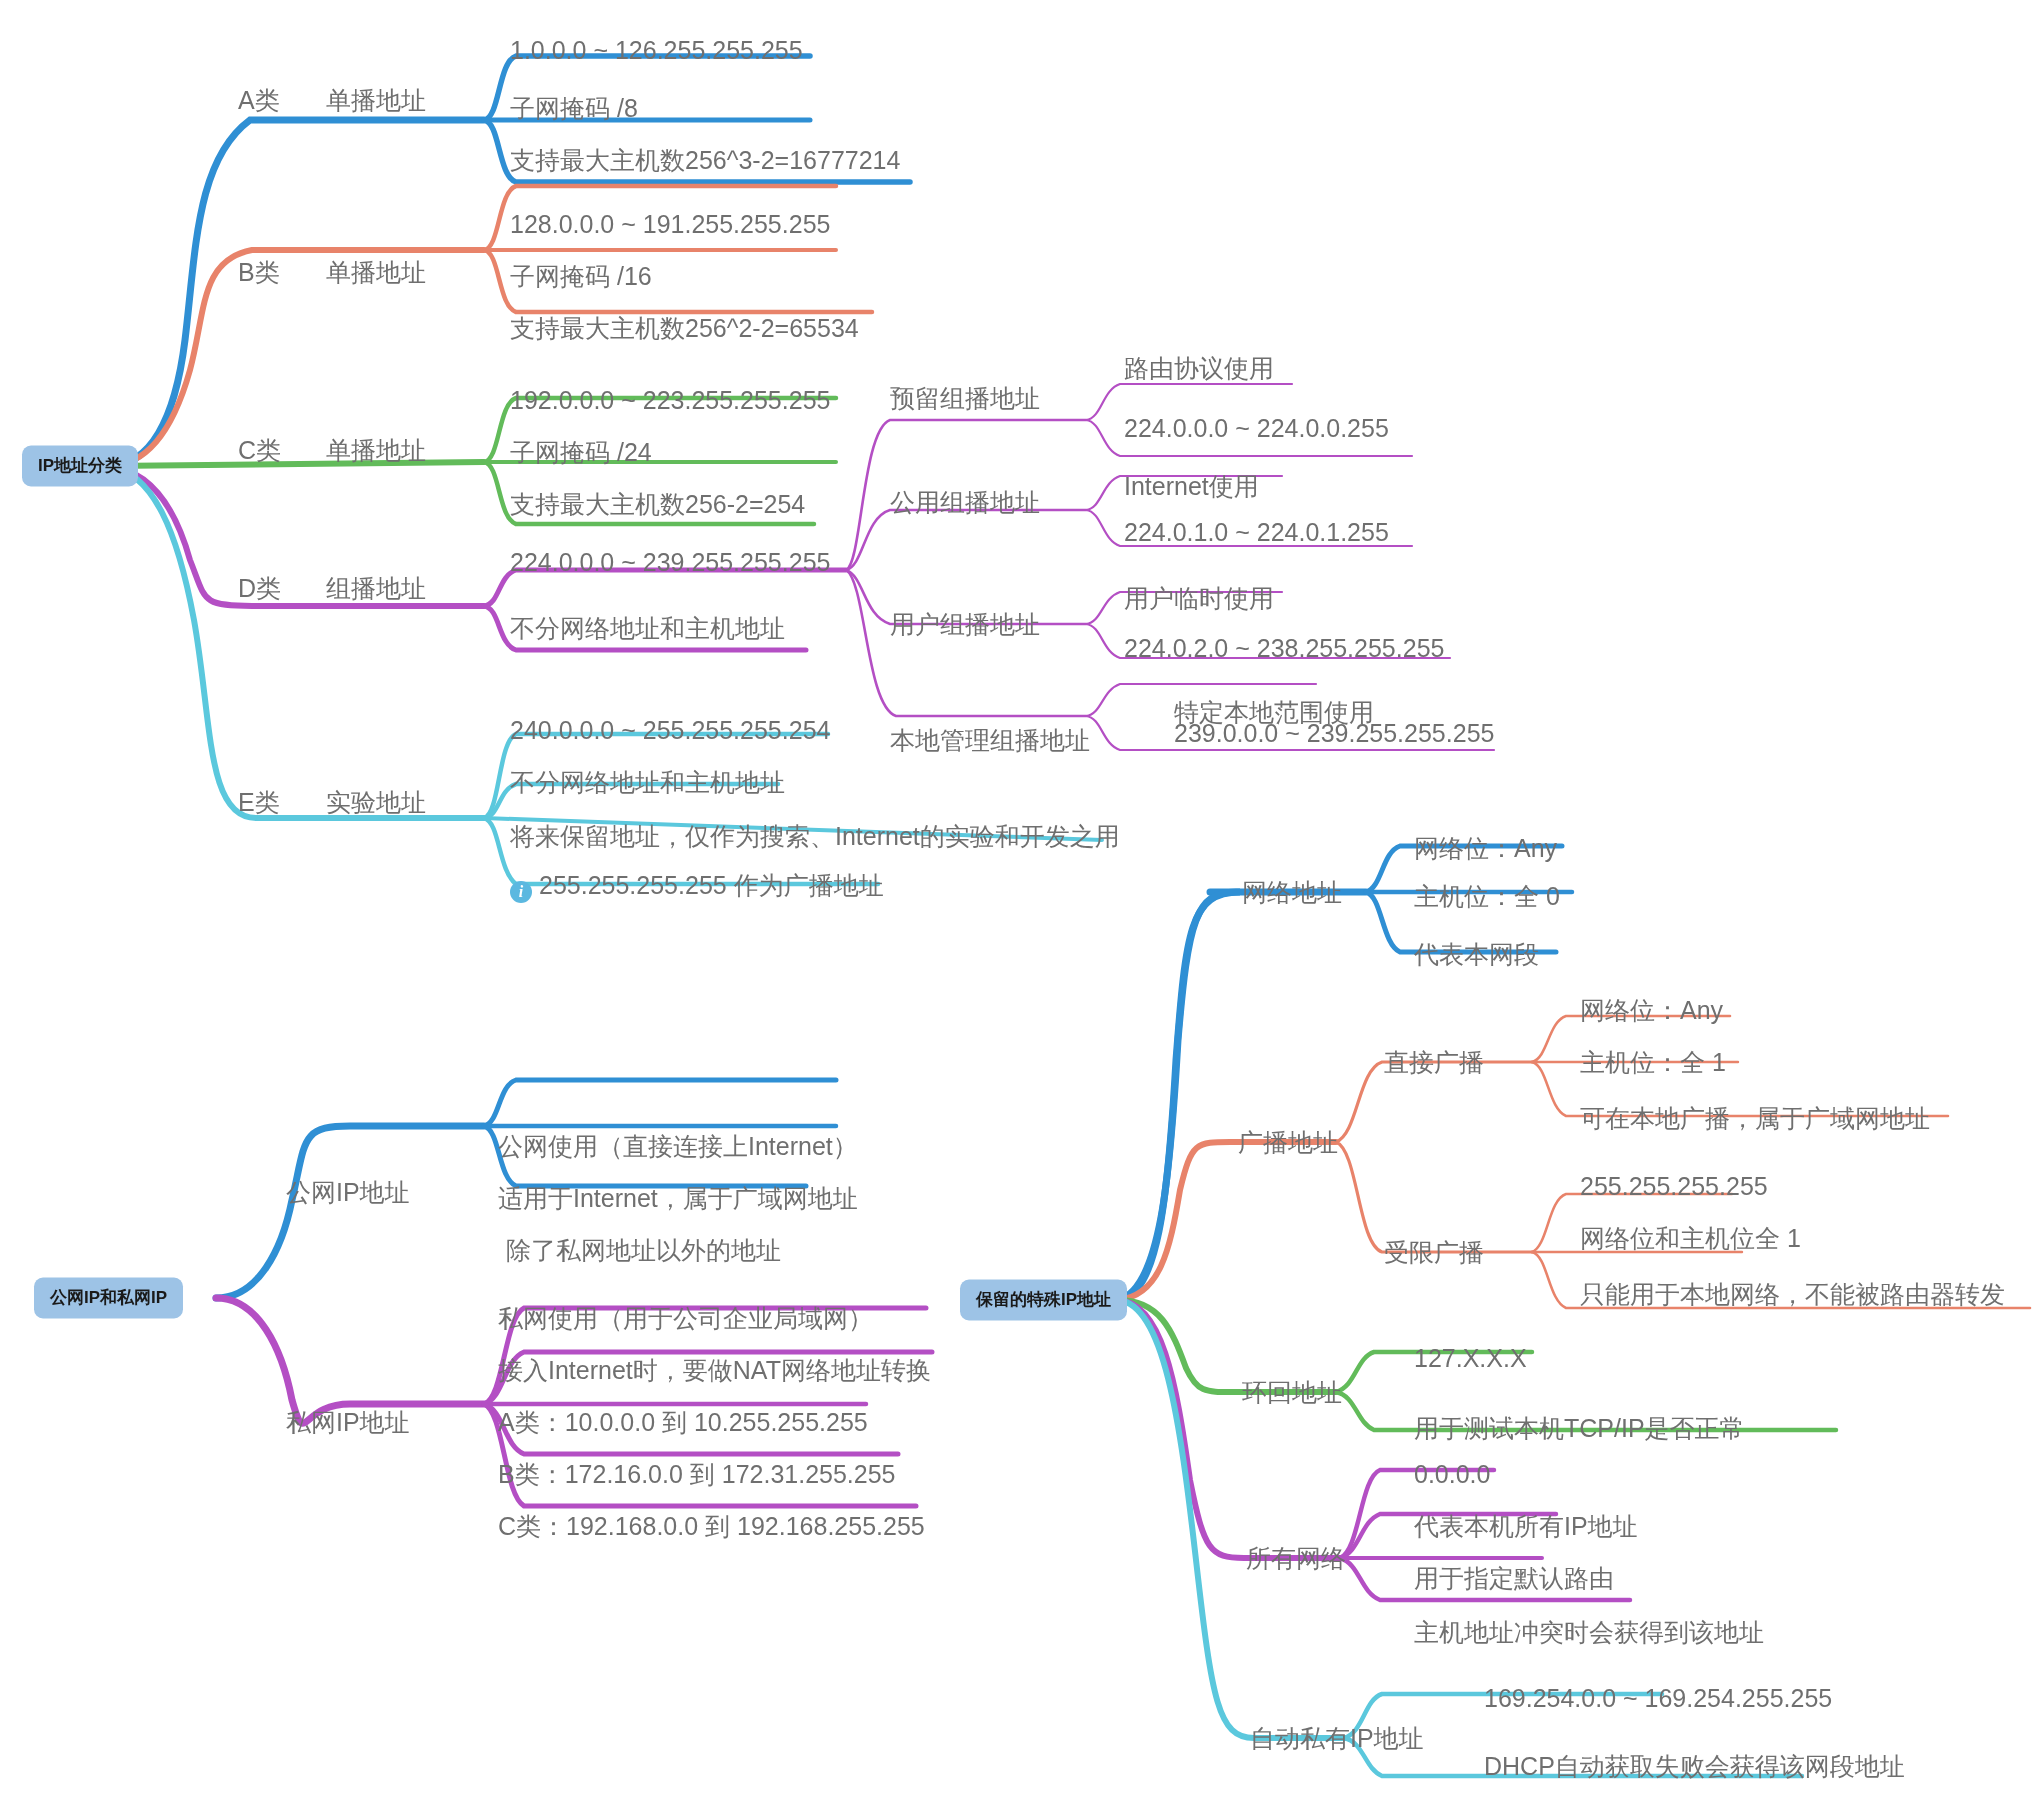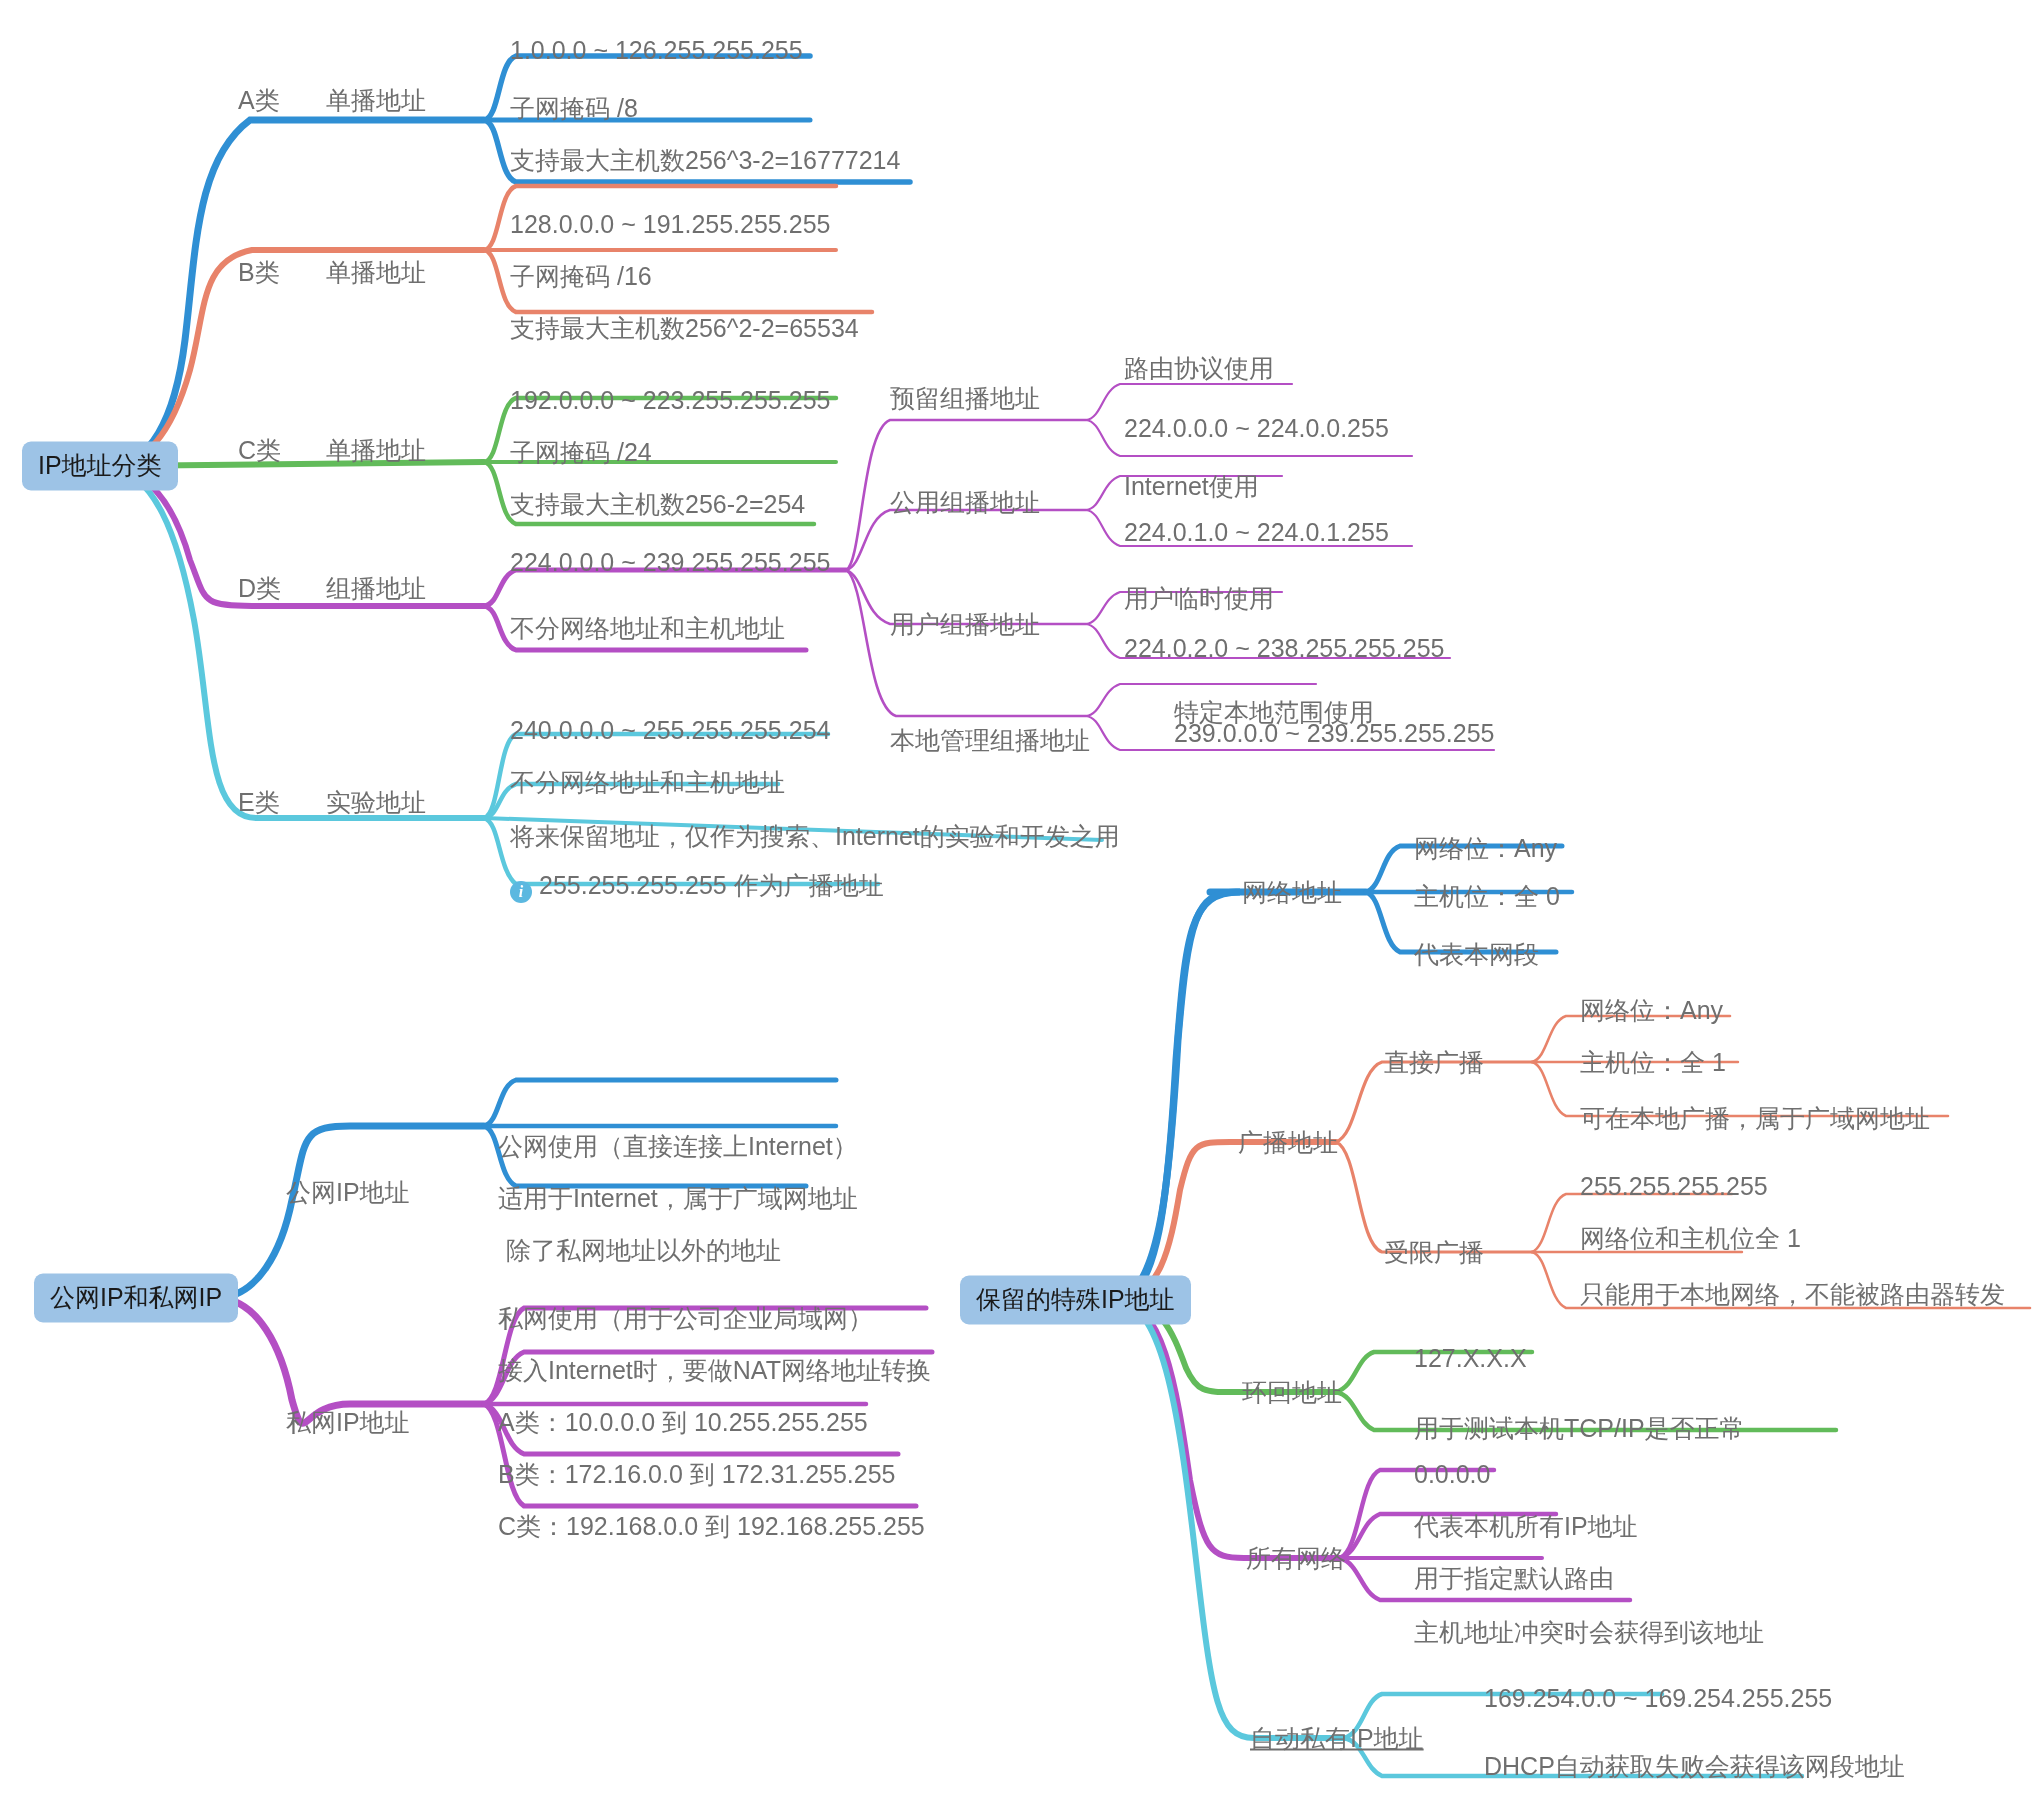--- a/index.html
+++ b/index.html
@@ -27,22 +27,22 @@
     font-size:25px;
     line-height:1;
     color:#6f6f6f;
     transform:translateY(-50%);
   }
   .root{
     position:absolute;
     transform:translateY(-50%);
     background:#9dc3e6;
     color:#1a1a1a;
-    font-weight:normal;
-    font-size:25px;
+    font-weight:bold;
+    font-size:17px;
     padding:11px 16px 13px 16px;
     border-radius:9px;
     white-space:nowrap;
     line-height:1;
   }
   .info-icon{
     display:inline-block;
     width:22px;height:22px;
     border-radius:50%;
     background:#5bb8e0;
@@ -238,17 +238,17 @@
   <div class="node" style="left:1242px;top:1392px;">环回地址</div>
   <div class="node" style="left:1414px;top:1358px;">127.X.X.X</div>
   <div class="node" style="left:1414px;top:1428px;">用于测试本机TCP/IP是否正常</div>
 
   <div class="node" style="left:1246px;top:1558px;">所有网络</div>
   <div class="node" style="left:1414px;top:1474px;">0.0.0.0</div>
   <div class="node" style="left:1414px;top:1526px;">代表本机所有IP地址</div>
   <div class="node" style="left:1414px;top:1578px;">用于指定默认路由</div>
   <div class="node" style="left:1414px;top:1632px;">主机地址冲突时会获得到该地址</div>
 
-  <div class="node" style="left:1250px;top:1738px;text-decoration:underline;">自动私有IP地址</div>
+  <div class="node" style="left:1250px;top:1738px;">自动私有IP地址</div>
   <div class="node" style="left:1484px;top:1698px;">169.254.0.0 ~ 169.254.255.255</div>
   <div class="node" style="left:1484px;top:1766px;">DHCP自动获取失败会获得该网段地址</div>
 
 </div>
 
 </body></html>

